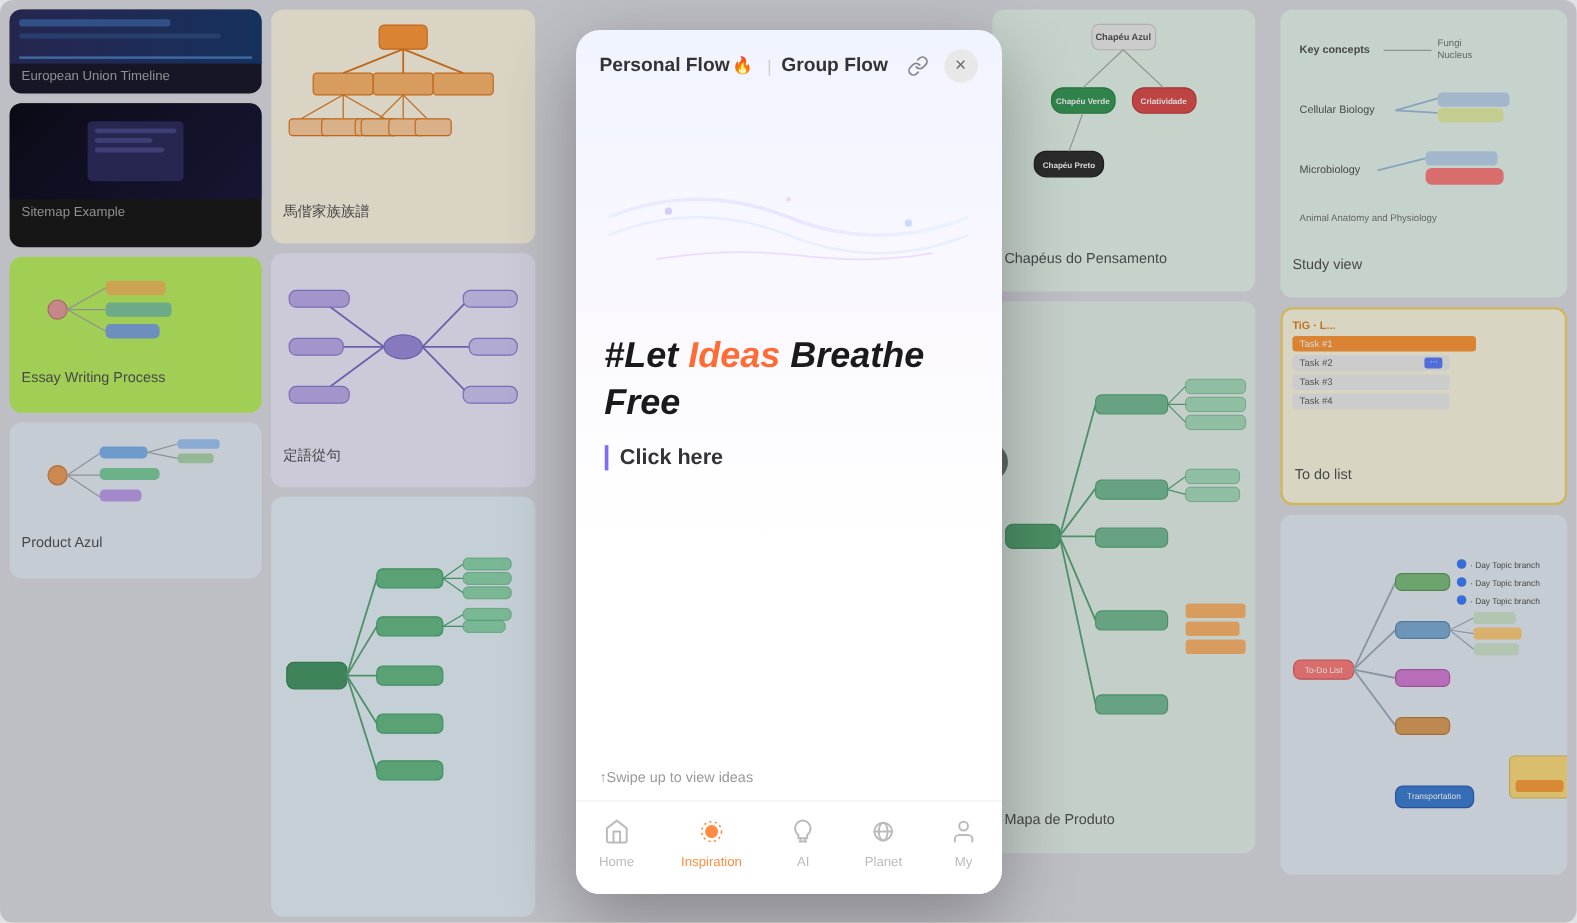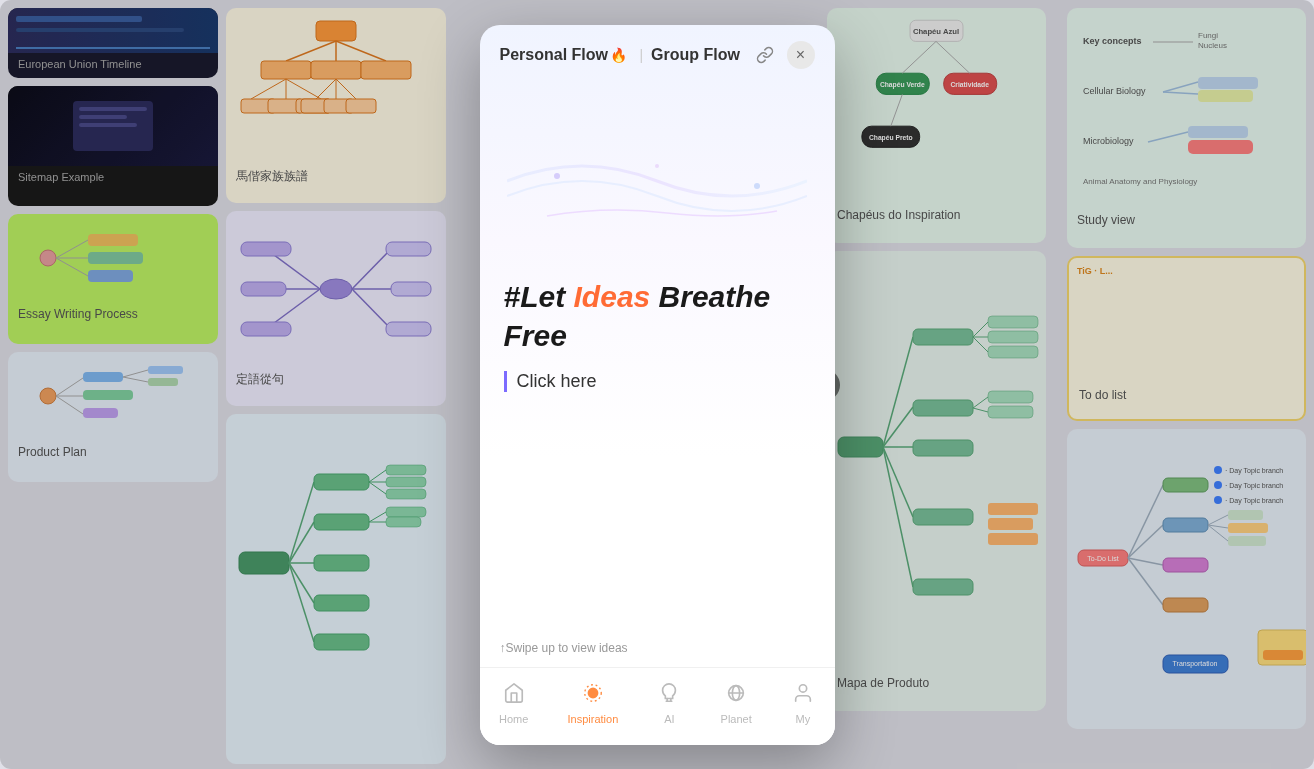--- a/index.html
+++ b/index.html
@@ -295,21 +295,21 @@
           <line x1="38" y1="38" x2="65" y2="56" stroke="#aaa" stroke-width="1"></line>
           <rect x="65" y="14" width="40" height="10" rx="4" fill="#80b8f0"></rect>
           <rect x="65" y="32" width="50" height="10" rx="4" fill="#80d0a0"></rect>
           <rect x="65" y="50" width="35" height="10" rx="4" fill="#c0a0f0"></rect>
           <line x1="105" y1="19" x2="130" y2="12" stroke="#aaa" stroke-width="1"></line>
           <line x1="105" y1="19" x2="130" y2="24" stroke="#aaa" stroke-width="1"></line>
           <rect x="130" y="8" width="35" height="8" rx="3" fill="#a0c8f8"></rect>
           <rect x="130" y="20" width="30" height="8" rx="3" fill="#b0d8b0"></rect>
         </svg>
       </div>
-      <div class="card-title">Product Plan</div>
+      <div class="card-title">Product Azul</div>
     </div>
   </div>
 
   <div class="bg-col bg-col-2">
     <div class="bg-card orange-map" style="height:195px;">
       <div style="width:100%;height:155px;display:flex;align-items:center;justify-content:center;padding:8px;">
         <svg width="200" height="140" viewBox="0 0 200 140">
 
           <rect x="80" y="5" width="40" height="20" rx="4" fill="#ff9a3c" stroke="#e07a20" stroke-width="1"></rect>
           <line x1="100" y1="25" x2="50" y2="45" stroke="#e07a20" stroke-width="1.5"></line>
@@ -405,21 +405,21 @@
           <text x="142" y="74" text-anchor="middle" font-size="7" fill="white">Criatividade</text>
 
           <rect x="30" y="115" width="60" height="22" rx="10" fill="#333" stroke="#222" stroke-width="1"></rect>
           <text x="60" y="129" text-anchor="middle" font-size="7" fill="white">Chapéu Preto</text>
 
           <line x1="107" y1="27" x2="72" y2="60" stroke="#aaa" stroke-width="1"></line>
           <line x1="107" y1="27" x2="142" y2="60" stroke="#aaa" stroke-width="1"></line>
           <line x1="72" y1="82" x2="60" y2="115" stroke="#aaa" stroke-width="1"></line>
         </svg>
       </div>
-      <div class="card-title">Chapéus do Inspiration</div>
+      <div class="card-title">Chapéus do Pensamento</div>
     </div>
 
     <div class="bg-card" style="height:460px;background:#e8f4ee;">
       <div style="width:100%;height:420px;overflow:hidden;padding:6px;">
         <svg width="215" height="410" viewBox="0 0 215 410">
 
           <rect x="5" y="180" width="45" height="20" rx="6" fill="#5aaa7a" stroke="#4a9a6a" stroke-width="1"></rect>
           <line x1="50" y1="190" x2="80" y2="80" stroke="#5aaa7a" stroke-width="1.5"></line>
           <line x1="50" y1="190" x2="80" y2="150" stroke="#5aaa7a" stroke-width="1.5"></line>
           <line x1="50" y1="190" x2="80" y2="190" stroke="#5aaa7a" stroke-width="1.5"></line>
@@ -471,20 +471,29 @@
           <rect x="115" y="126" width="65" height="14" rx="5" fill="#ff8080"></rect>
           <text x="10" y="170" font-size="8" fill="#777">Animal Anatomy and Physiology</text>
         </svg>
       </div>
       <div class="card-title">Study view</div>
     </div>
 
     <div class="bg-card" style="height:165px;background:#fffbe6;border:2px solid #f5d76e;">
       <div style="width:100%;height:125px;padding:8px;overflow:hidden;">
         <div style="font-size:9px;color:#e08a20;font-weight:bold;margin-bottom:4px;">TiG · L...</div>
+        <div style="display:flex;flex-direction:column;gap:3px;">
+          <div style="background:#ff9a3c;border-radius:3px;padding:2px 6px;font-size:8px;color:white;width:70%;">Task #1</div>
+          <div style="background:#f0f0f0;border-radius:3px;padding:2px 6px;font-size:8px;color:#666;width:60%;display:flex;justify-content:space-between;">
+            <span>Task #2</span>
+              <span style="background:#6080ff;border-radius:2px;padding:0 4px;color:white;font-size:7px;">···</span>
+          </div>
+          <div style="background:#f0f0f0;border-radius:3px;padding:2px 6px;font-size:8px;color:#666;width:60%;">Task #3</div>
+          <div style="background:#f0f0f0;border-radius:3px;padding:2px 6px;font-size:8px;color:#666;width:60%;">Task #4</div>
+        </div>
       </div>
       <div class="card-title">To do list</div>
     </div>
 
     <div class="bg-card" style="height:300px;background:#e8f0f8;">
       <div style="width:100%;height:260px;padding:6px;overflow:hidden;">
         <svg width="240" height="250" viewBox="0 0 240 250">
 
           <rect x="5" y="115" width="50" height="16" rx="6" fill="#ff8080" stroke="#e06060" stroke-width="1"></rect>
           <text x="30" y="126" text-anchor="middle" font-size="7" fill="white">To-Do List</text>
@@ -567,21 +576,21 @@
           <circle cx="250" cy="65" r="3" fill="#b0c8f8" opacity="0.6"></circle>
 
           <path d="M40,95 Q100,85 160,92 Q220,99 270,90" stroke="#e8d0ff" stroke-width="1.5" fill="none" opacity="0.7"></path>
         </svg>
       </div>
 
       <div style="font-size:30px;font-weight:700;color:#1a1a1a;line-height:1.3;font-style:italic;">
         <span>#Let </span><span style="color:#ff6b35;">Ideas</span><span> Breathe Free</span>
       </div>
 
-      <div style="font-size:18px;font-weight:400;color:#333;border-left:3px solid #7c6bff;padding-left:10px;">Click here</div>
+      <div style="font-size:18px;font-weight:700;color:#333;border-left:3px solid #7c6bff;padding-left:10px;">Click here</div>
     </div>
 
     <div class="modal-bottom">
       <div class="swipe-hint">↑Swipe up to view ideas</div>
     </div>
 
     <div class="modal-nav">
       <div class="nav-item">
         <span class="nav-icon">
           <svg width="24" height="22" viewBox="0 0 24 24" fill="none" stroke="#bbb" stroke-width="1.8" stroke-linecap="round" stroke-linejoin="round">

